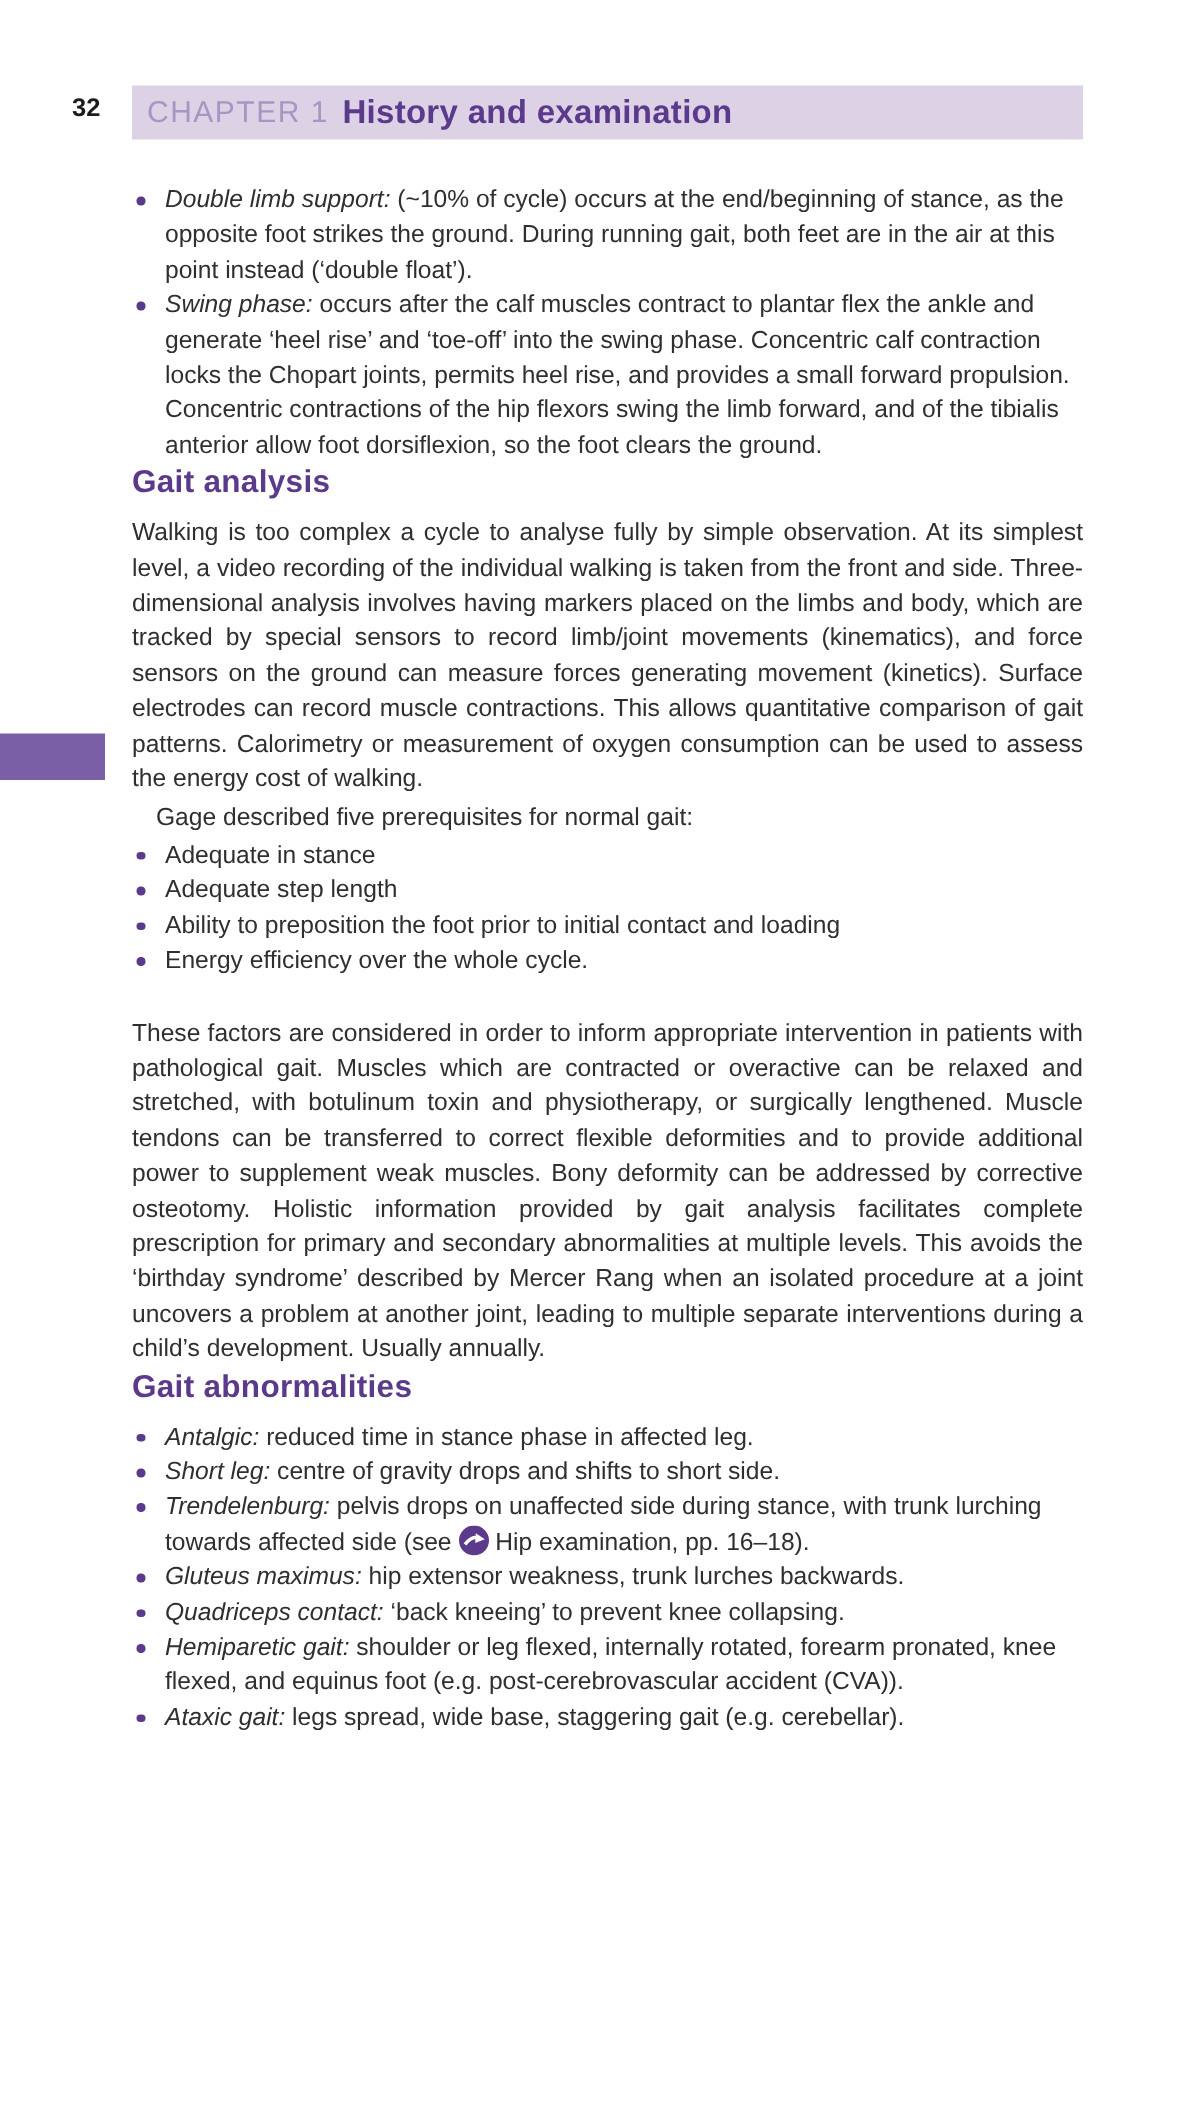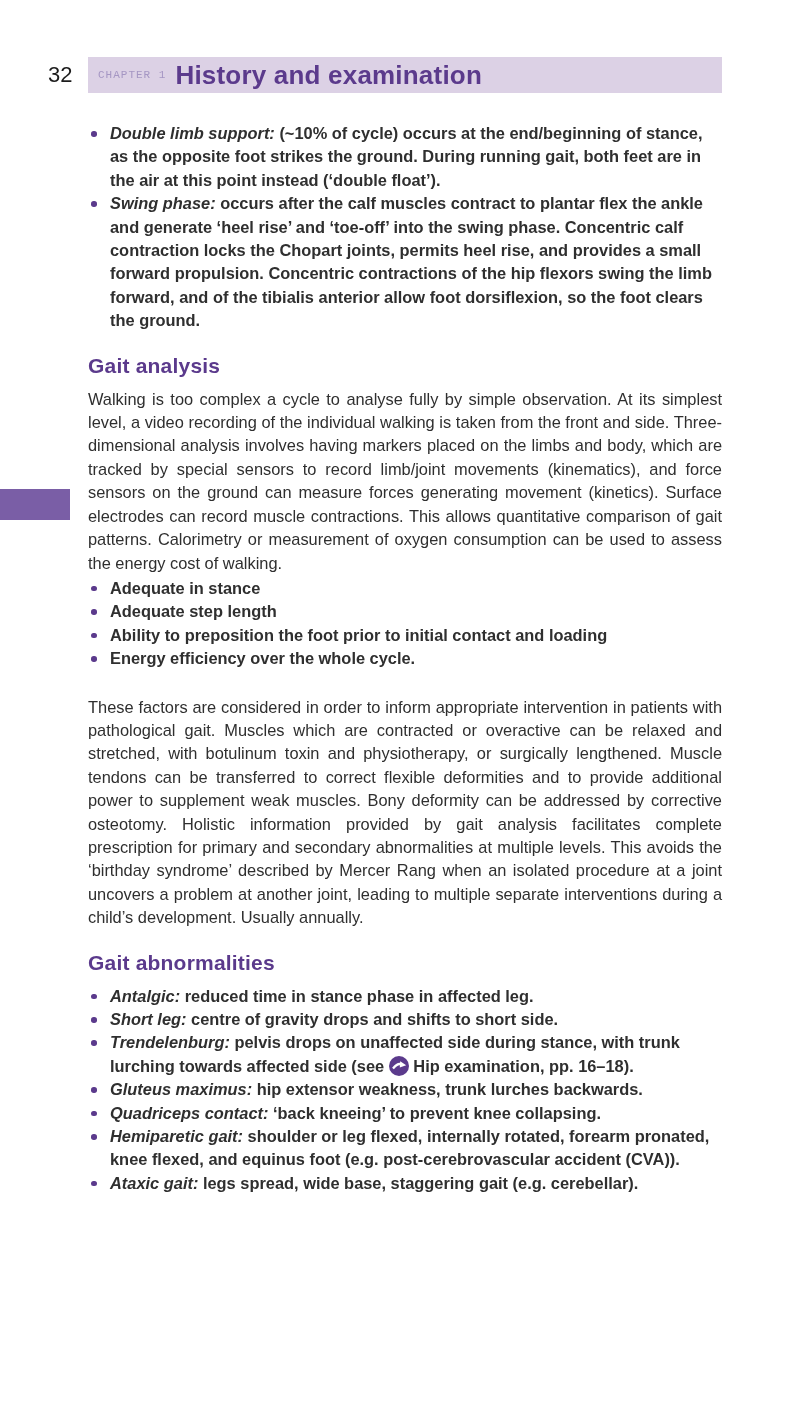--- a/index.html
+++ b/index.html
@@ -9,56 +9,56 @@
     position: relative;
     font-family: "Liberation Sans", sans-serif;
     color: #2f2f2f;
     overflow: hidden;
   }
   .page { position: absolute; inset: 0; background: #ffffff; }
 
   
   .page-number {
     position: absolute; left: 48px; top: 62px;
-    font-size: 22px; color: #1c1c1c; font-weight: 400;
+    font-size: 17px; color: #1c1c1c; font-weight: 700;
   }
   .chapter-bar {
     position: absolute; left: 88px; top: 57px; width: 634px; height: 36px;
     background: #dcd1e5;
     display: flex; align-items: center; gap: 9px;
     padding-left: 10px;
   }
   .chapter-label {
-    color: #a596c3; font-size: 11px; letter-spacing: 1px; font-weight: 400; font-family: Liberation Mono, monospace;
+    color: #a596c3; font-size: 20px; letter-spacing: 1px; font-weight: 400;
   }
   .chapter-title {
-    color: #5b3a8c; font-size: 26px; font-weight: 700; letter-spacing: 0.2px;
+    color: #5b3a8c; font-size: 22px; font-weight: 700; letter-spacing: 0.2px;
   }
 
   
   .thumb-tab {
     position: absolute; left: 0; top: 489px; width: 70px; height: 31px;
     background: #7a5ea6;
   }
 
   
   .content {
     position: absolute; left: 88px; top: 122px; width: 634px;
     font-size: 16.4px; line-height: 23.4px;
   }
 
   h2.section-heading {
     color: #5b3a8c; font-size: 21px; line-height: 26px; font-weight: 700;
-    margin-top: 20px; margin-bottom: 9px; letter-spacing: 0.2px;
+    margin-bottom: 9px; letter-spacing: 0.2px;
   }
 
   p.body-par { text-align: justify; }
   p.gage-line { text-indent: 16px; margin-top: 2px; }
 
-  ul.bullet-list { list-style: none; font-weight: bold; }
+  ul.bullet-list { list-style: none; }
   ul.bullet-list li {
     position: relative; padding-left: 22px; text-align: left;
   }
   ul.bullet-list li::before {
     content: ""; position: absolute; left: 3px; top: 9px;
     width: 5.5px; height: 5.5px; border-radius: 50%;
     background: #5b3a8c;
   }
   .term { font-style: italic; }
 
@@ -94,20 +94,21 @@
       <li>
         <span class="term">Swing phase:</span>
         <span>occurs after the calf muscles contract to plantar flex the ankle and generate ‘heel rise’ and ‘toe-off’ into the swing phase. Concentric calf contraction locks the Chopart joints, permits heel rise, and provides a small forward propulsion. Concentric contractions of the hip flexors swing the limb forward, and of the tibialis anterior allow foot dorsiflexion, so the foot clears the ground.</span>
       </li>
     </ul>
 
     <h2 class="section-heading">Gait analysis</h2>
 
     <p class="body-par">Walking is too complex a cycle to analyse fully by simple observation. At its simplest level, a video recording of the individual walking is taken from the front and side. Three-dimensional analysis involves having markers placed on the limbs and body, which are tracked by special sensors to record limb/joint movements (kinematics), and force sensors on the ground can measure forces generating movement (kinetics). Surface electrodes can record muscle contractions. This allows quantitative comparison of gait patterns. Calorimetry or measurement of oxygen consumption can be used to assess the energy cost of walking.</p>
 
+    <p class="gage-line">Gage described five prerequisites for normal gait:</p>
 
     <ul class="bullet-list list-gap">
       <li><span>Adequate in stance</span></li>
       <li><span>Adequate step length</span></li>
       <li><span>Ability to preposition the foot prior to initial contact and loading</span></li>
       <li><span>Energy efficiency over the whole cycle.</span></li>
     </ul>
 
     <p class="body-par after-list">These factors are considered in order to inform appropriate intervention in patients with pathological gait. Muscles which are contracted or overactive can be relaxed and stretched, with botulinum toxin and physiotherapy, or surgically lengthened. Muscle tendons can be transferred to correct flexible deformities and to provide additional power to supplement weak muscles. Bony deformity can be addressed by corrective osteotomy. Holistic information provided by gait analysis facilitates complete prescription for primary and secondary abnormalities at multiple levels. This avoids the ‘birthday syndrome’ described by Mercer Rang when an isolated procedure at a joint uncovers a problem at another joint, leading to multiple separate interventions during a child’s development. Usually annually.</p>
 

